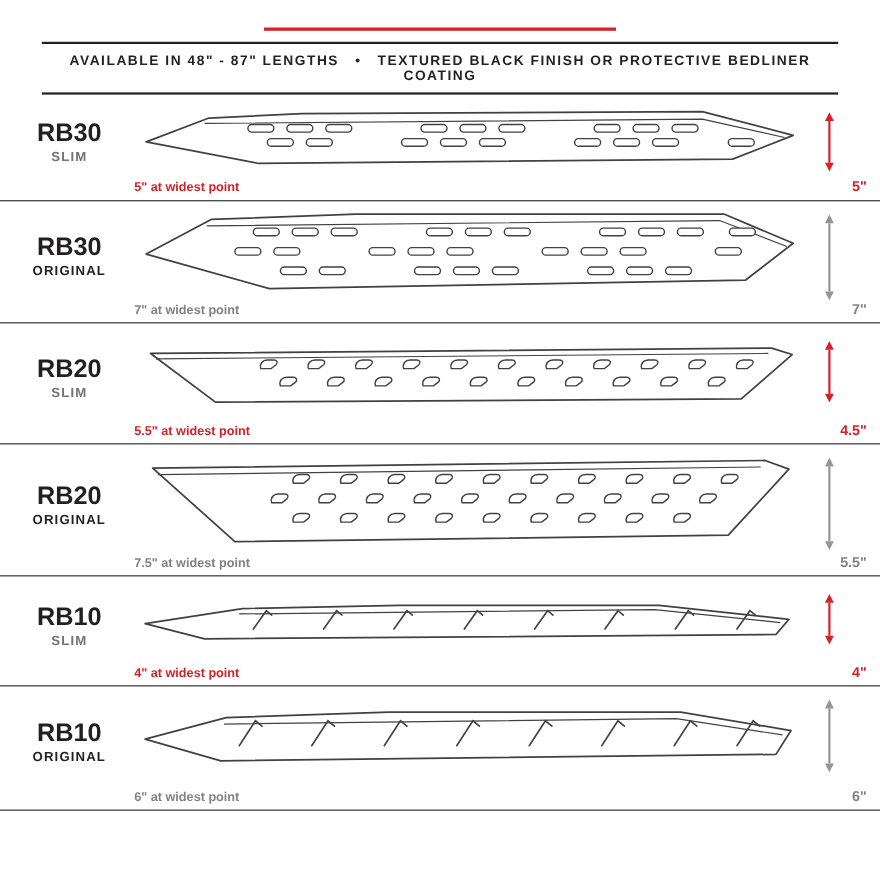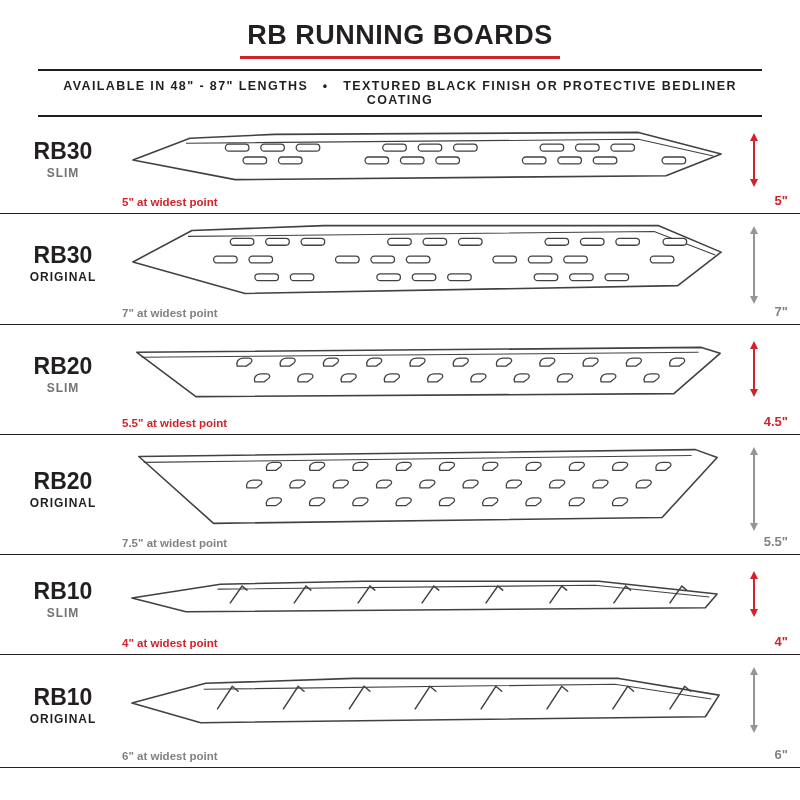--- a/index.html
+++ b/index.html
@@ -55,21 +55,20 @@
     <rect id="slot" width="24" height="7" rx="3.5"></rect>
     <path id="td" d="M2,10 C0.5,5.5 3.5,2 8,2 L14,2 C17,2 18,4.5 16,6.5 L11.5,10 Z"></path>
     <path id="slashS" d="M0,18 L12,1 l5,4"></path>
     <path id="slashL" d="M0,25 L15,2 l6,5"></path>
   </defs>
 </svg>
 
 <div class="page">
 
   <header>
-    <h1 class="title">RB RUNNING BOARDS</h1>
     <div class="title-rule"></div>
     <div class="subtitle">AVAILABLE IN 48" - 87" LENGTHS&nbsp;&nbsp;&nbsp;•&nbsp;&nbsp;&nbsp;TEXTURED BLACK FINISH OR PROTECTIVE BEDLINER COATING</div>
   </header>
 
   <section class="row r1">
     <div class="label">
       <div class="model">RB30</div>
       <div class="variant slim-text">SLIM</div>
     </div>
     <div class="board">

